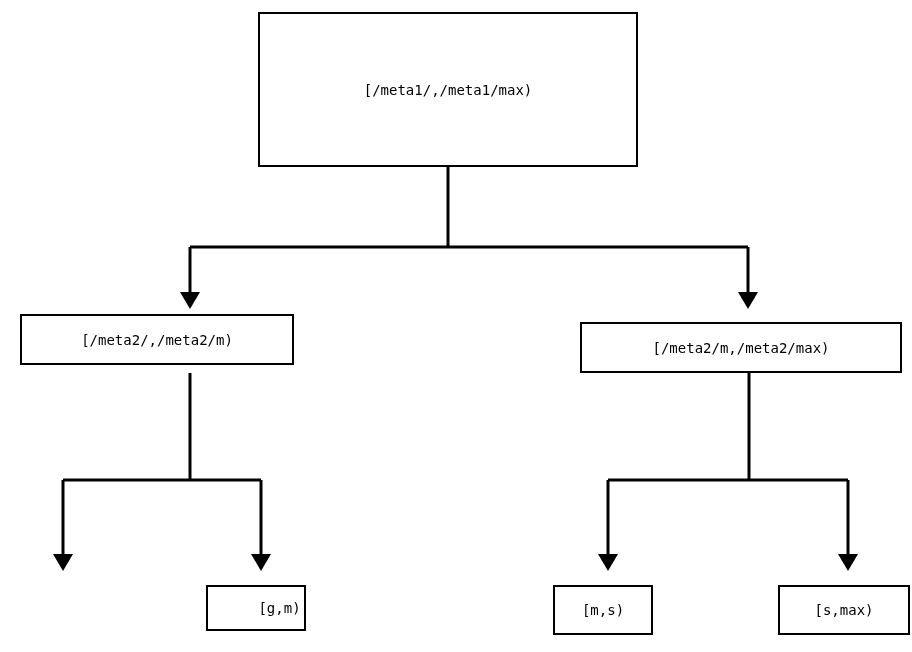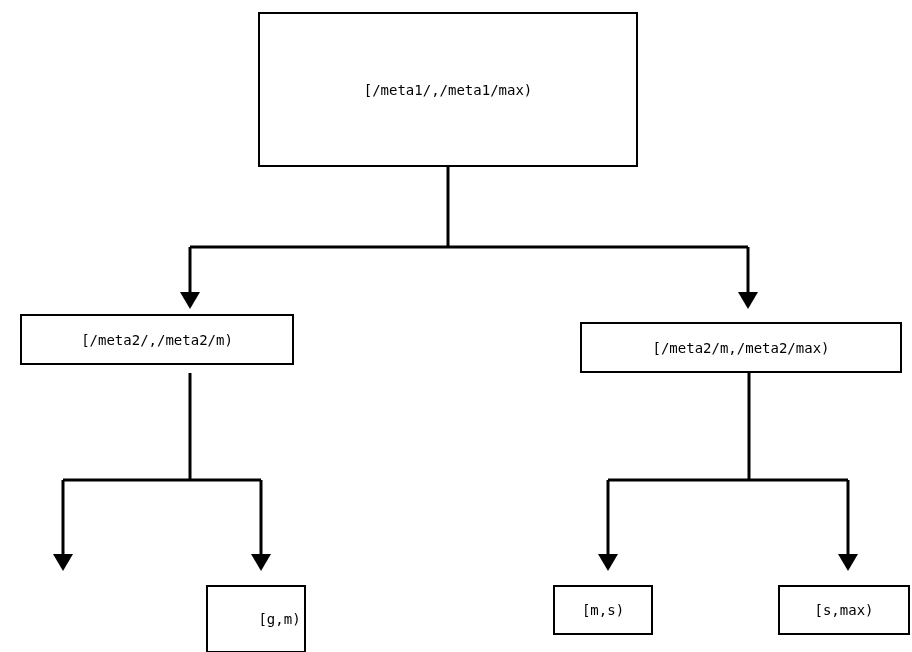--- a/index.html
+++ b/index.html
@@ -67,21 +67,21 @@
   #node-leaf-0 {
     left: 8px;
     top: 585px;
     width: 100px;
     height: 50px;
   }
   #node-leaf-1 {
     left: 206px;
     top: 585px;
     width: 100px;
-    height: 68px;
+    height: 46px;
     padding-left: 47px;
   }
   #node-leaf-2 {
     left: 553px;
     top: 585px;
     width: 100px;
     height: 50px;
   }
   #node-leaf-3 {
     left: 778px;

